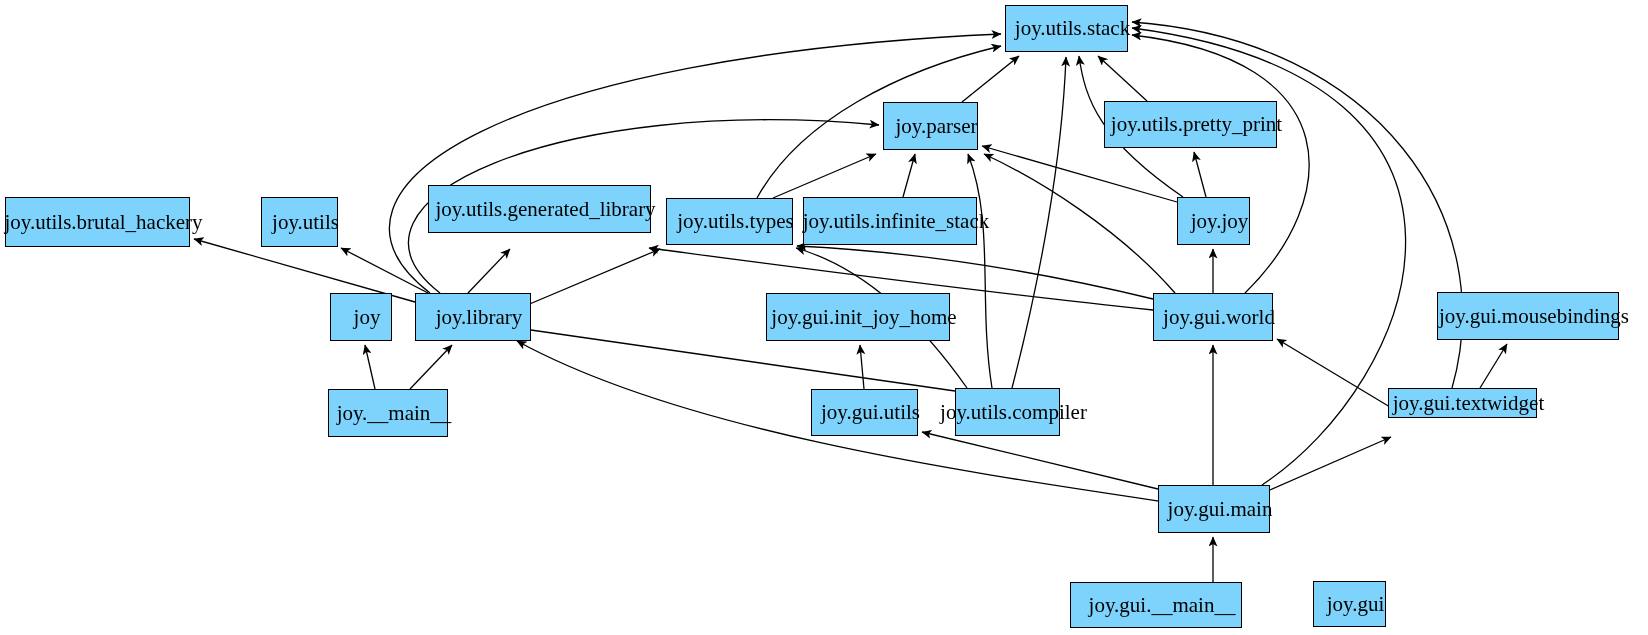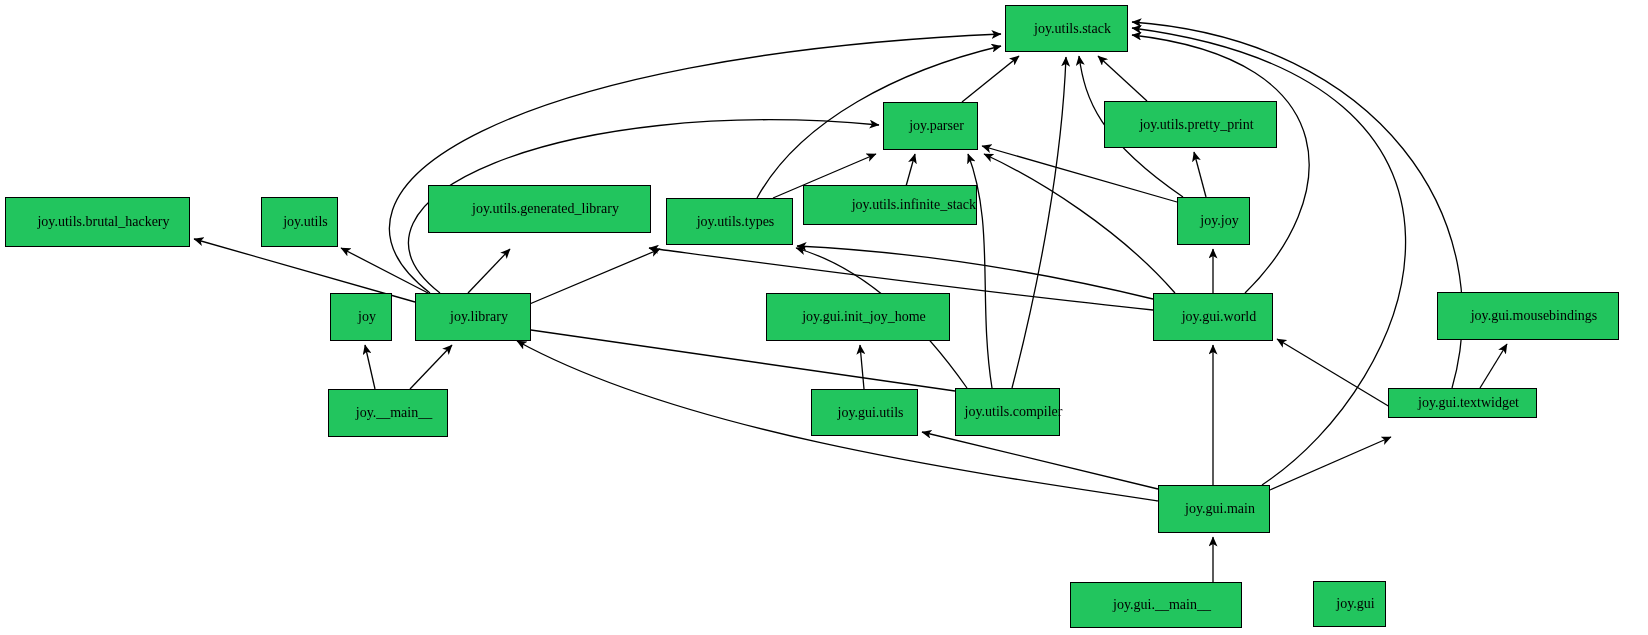--- a/index.html
+++ b/index.html
@@ -18,27 +18,27 @@
   #edge-layer {
     position: absolute;
     left: 0;
     top: 0;
     width: 1648px;
     height: 635px;
   }
   .node {
     position: absolute;
     box-sizing: border-box;
-    background: #22c55e;
+    background: #7dd3fc;
     border: 1.5px solid #000000;
     color: #000000;
     display: flex;
     align-items: center;
     justify-content: center;
-    font-size: 14px;
+    font-size: 21px;
     white-space: nowrap;
     line-height: 1;
     padding-left: 12px;
   }
   .edge {
     fill: none;
     stroke: #000000;
     stroke-width: 1.3;
   }
 </style>
@@ -105,21 +105,21 @@
       </div>
       <div class="node" style="left: 261px; top: 197px; width: 77px; height: 50px;">
         <span>joy.utils</span>
       </div>
       <div class="node" style="left: 428px; top: 185px; width: 223px; height: 48px;">
         <span>joy.utils.generated_library</span>
       </div>
       <div class="node" style="left: 666px; top: 198px; width: 127px; height: 47px;">
         <span>joy.utils.types</span>
       </div>
-      <div class="node" style="left: 803px; top: 185px; width: 174px; height: 40px; justify-content: flex-end;">
+      <div class="node" style="left: 803px; top: 197px; width: 174px; height: 48px;">
         <span>joy.utils.infinite_stack</span>
       </div>
       <div class="node" style="left: 1177px; top: 197px; width: 73px; height: 48px;">
         <span>joy.joy</span>
       </div>
       <div class="node" style="left: 330px; top: 293px; width: 62px; height: 48px;">
         <span>joy</span>
       </div>
       <div class="node" style="left: 415px; top: 293px; width: 116px; height: 48px;">
         <span>joy.library</span>

